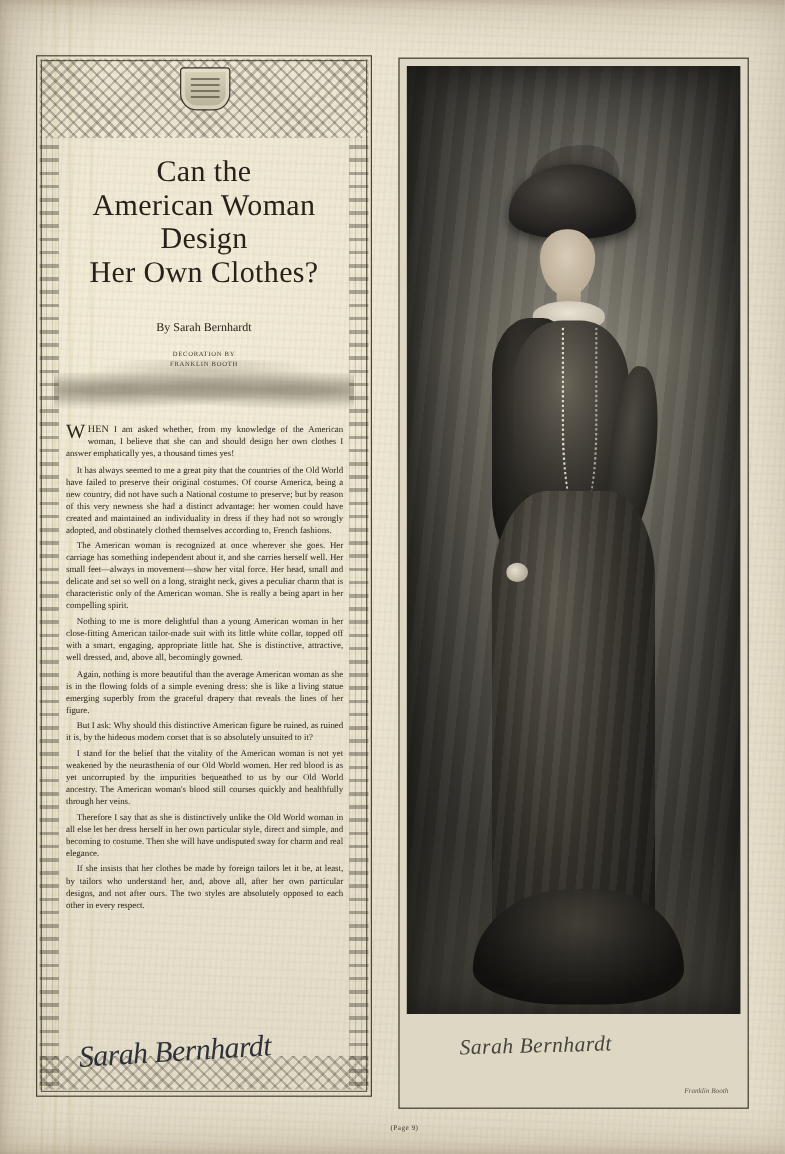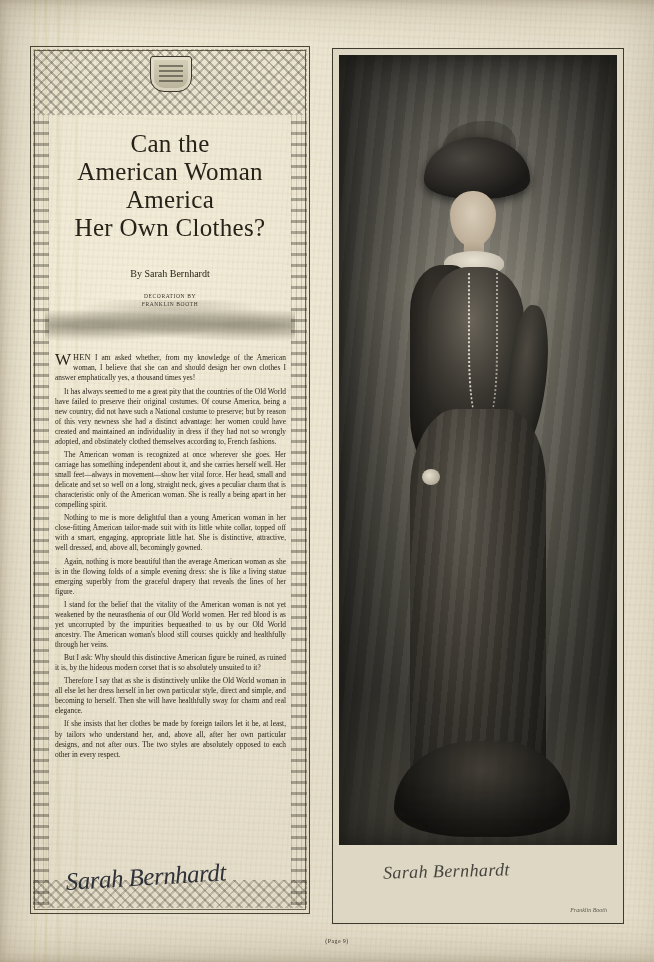--- a/index.html
+++ b/index.html
@@ -381,40 +381,40 @@
   <div class="orn-band orn-top"></div>
   <div class="crest"></div>
   <div class="orn-band orn-left"></div>
   <div class="orn-band orn-right"></div>
   <div class="orn-band orn-bottom"></div>
   <div class="orn-band orn-mid"></div>
 
   <div class="headline">
     <div class="h-line">Can the</div>
     <div class="h-line">American Woman</div>
-    <div class="h-line">America</div>
+    <div class="h-line">Design</div>
     <div class="h-line">Her Own Clothes?</div>
   </div>
 
   <div class="byline">By Sarah Bernhardt</div>
 
   <div class="decoration-credit">
     <div>DECORATION BY</div>
     <div>FRANKLIN BOOTH</div>
   </div>
 
   <div class="article" id="article-body">
       <p class="first"><span class="dropcap">W</span><span class="smallcaps">HEN</span> I am asked whether, from my knowledge of the American woman, I believe that she can and should design her own clothes I answer emphatically yes, a thousand times yes!</p>
       <p>It has always seemed to me a great pity that the countries of the Old World have failed to preserve their original costumes. Of course America, being a new country, did not have such a National costume to preserve; but by reason of this very newness she had a distinct advantage: her women could have created and maintained an individuality in dress if they had not so wrongly adopted, and obstinately clothed themselves according to, French fashions.</p>
       <p>The American woman is recognized at once wherever she goes. Her carriage has something independent about it, and she carries herself well. Her small feet—always in movement—show her vital force. Her head, small and delicate and set so well on a long, straight neck, gives a peculiar charm that is characteristic only of the American woman. She is really a being apart in her compelling spirit.</p>
       <p>Nothing to me is more delightful than a young American woman in her close-fitting American tailor-made suit with its little white collar, topped off with a smart, engaging, appropriate little hat. She is distinctive, attractive, well dressed, and, above all, becomingly gowned.</p>
       <p>Again, nothing is more beautiful than the average American woman as she is in the flowing folds of a simple evening dress: she is like a living statue emerging superbly from the graceful drapery that reveals the lines of her figure.</p>
+      <p>But I ask: Why should this distinctive American figure be ruined, as ruined it is, by the hideous modern corset that is so absolutely unsuited to it?</p>
       <p>I stand for the belief that the vitality of the American woman is not yet weakened by the neurasthenia of our Old World women. Her red blood is as yet uncorrupted by the impurities bequeathed to us by our Old World ancestry. The American woman's blood still courses quickly and healthfully through her veins.</p>
-      <p>But I ask: Why should this distinctive American figure be ruined, as ruined it is, by the hideous modern corset that is so absolutely unsuited to it?</p>
-      <p>Therefore I say that as she is distinctively unlike the Old World woman in all else let her dress herself in her own particular style, direct and simple, and becoming to herself. Then she will have healthfully sway for charm and real elegance.</p>
+      <p>Therefore I say that as she is distinctively unlike the Old World woman in all else let her dress herself in her own particular style, direct and simple, and becoming to costume. Then she will have undisputed sway for charm and real elegance.</p>
       <p>If she insists that her clothes be made by foreign tailors let it be, at least, by tailors who understand her, and, above all, after her own particular designs, and not after ours. The two styles are absolutely opposed to each other in every respect.</p>
     </div>
 
   <div class="signature-left">Sarah Bernhardt</div>
 
   <div class="plate">
     <div class="photo">
       <div class="backdrop-drape"></div>
       <div class="floor"></div>
       <div class="figure">

